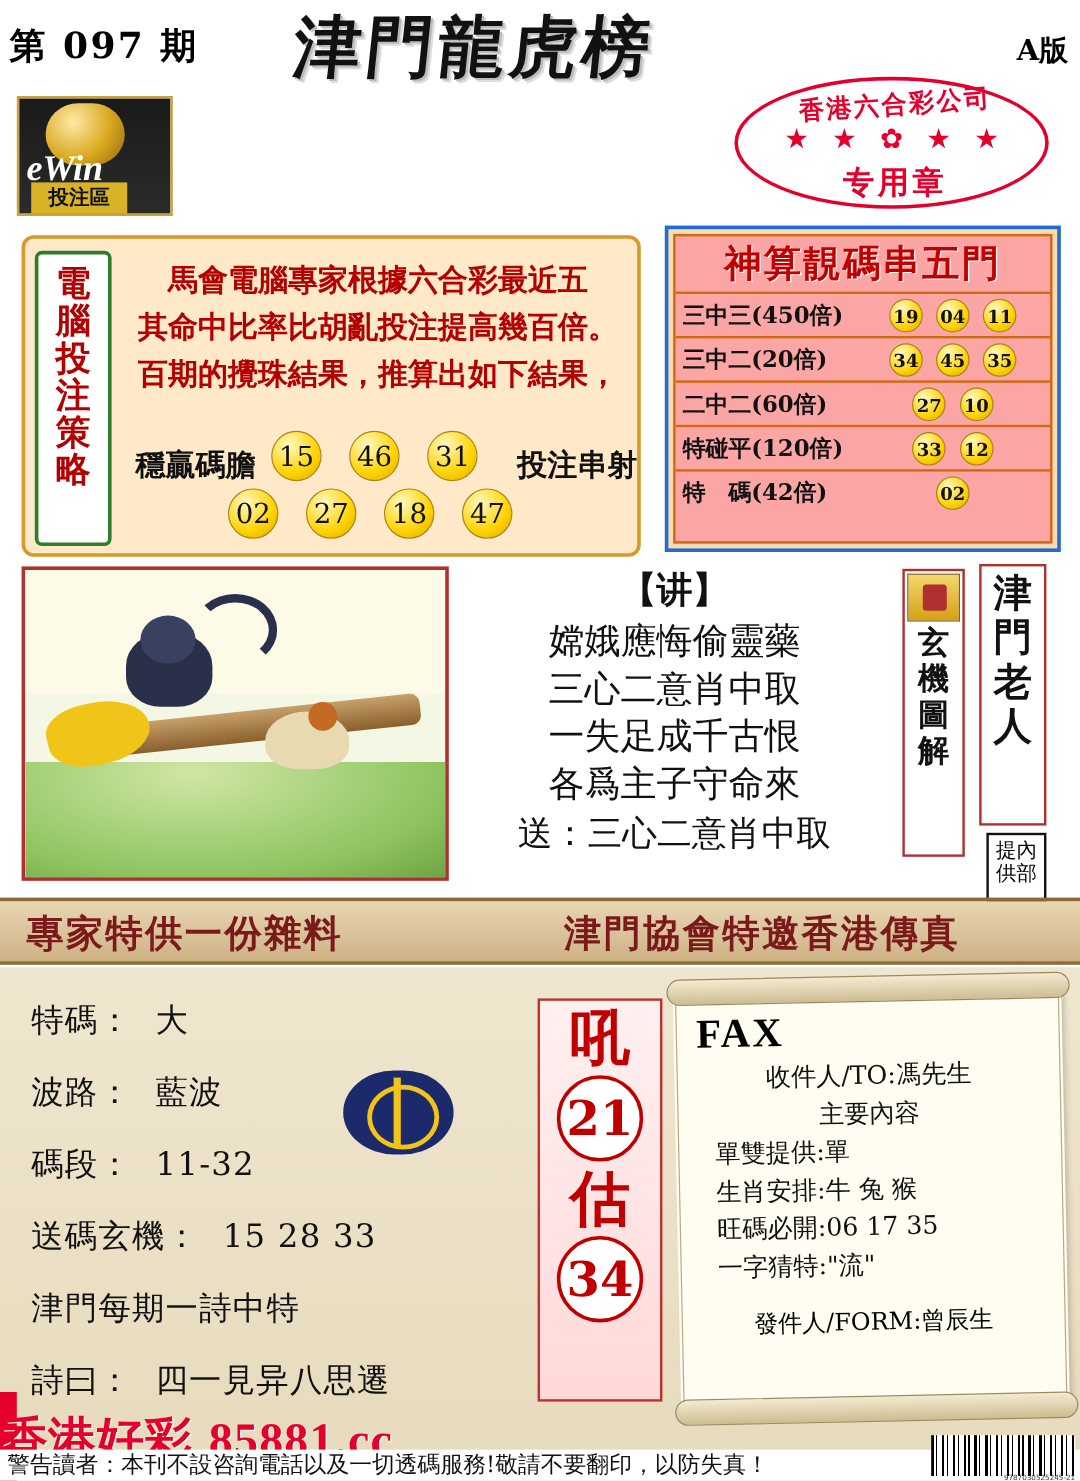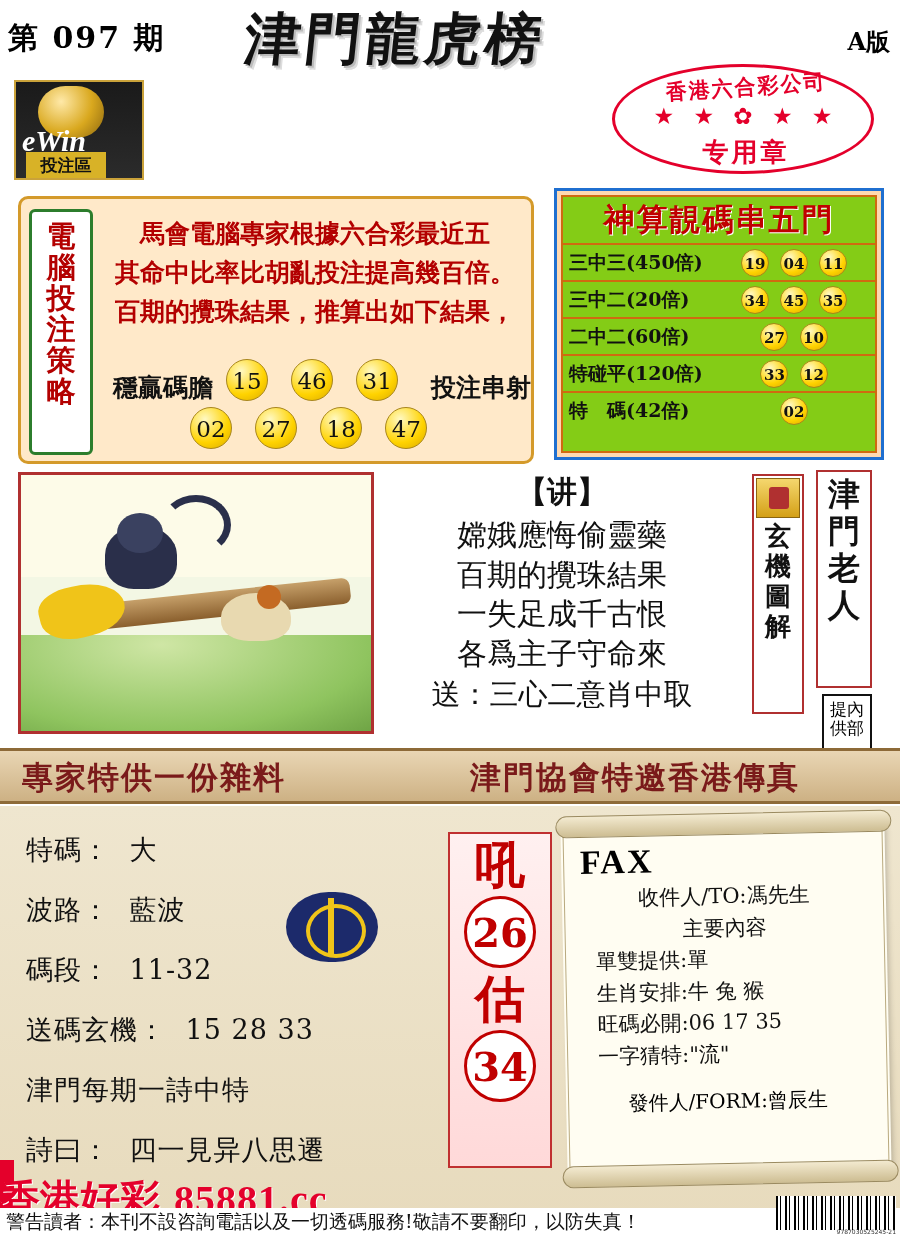--- a/index.html
+++ b/index.html
@@ -104,21 +104,21 @@
     line-height:42px; font-family:"DejaVu Serif", serif;
     margin:0 9px;
   }
   .rowballs { position:absolute; }
 
   
   .rtable {
     position:absolute; left:554px; top:188px; width:330px; height:272px;
     background:#ffd9b0; border:3px solid #1f6fd0; padding:4px;
   }
-  .rtable .inner { border:2px solid #d06a10; height:100%; background:#84cc16; }
+  .rtable .inner { border:2px solid #d06a10; height:100%; background:#fca5a5; }
   .rtitle {
     text-align:center; font-size:31px; font-weight:bold; color:#c00000;
     font-family:"DejaVu Serif", serif; letter-spacing:2px;
     padding:2px 0 2px; text-shadow:1px 1px 0 #fff;
   }
   .rrow {
     display:flex; align-items:center; height:37px;
     border-top:2px solid #d06a10;
   }
   .rrow .lbl {
@@ -384,21 +384,21 @@
     <div class="pic-tail"></div>
     <div class="pic-cat"></div>
     <div class="pic-cat2"></div>
     <div class="pic-dog"></div>
     <div class="pic-dog-ear"></div>
   </div>
 
   <div class="poem">
     <div class="tag">【讲】</div>
     <div class="line">嫦娥應悔偷靈藥</div>
-    <div class="line">百期的攪珠結果</div>
+    <div class="line">三心二意肖中取</div>
     <div class="line">一失足成千古恨</div>
     <div class="line">各爲主子守命來</div>
     <div class="send">送：三心二意肖中取</div>
   </div>
 
   <div class="vbox1">
     <div class="icon"></div>
     <div class="txt">玄機圖解</div>
   </div>
   <div class="vbox2">津門老人</div>
@@ -435,21 +435,21 @@
       <div class="row">
         <span class="k">詩曰：</span>
         <span class="v">四一見异八思遷</span>
       </div>
     </div>
 
     <div class="emblem"></div>
 
     <div class="hougu">
       <div class="ch">吼</div>
-      <div class="numball">26</div>
+      <div class="numball">21</div>
       <div class="ch">估</div>
       <div class="numball">34</div>
     </div>
 
     <div class="fax">
       <div class="roll-top"></div>
       <div class="roll-bot"></div>
       <div class="faxtitle">FAX</div>
       <div class="l">收件人/TO:馮先生</div>
       <div class="l">主要內容</div>

